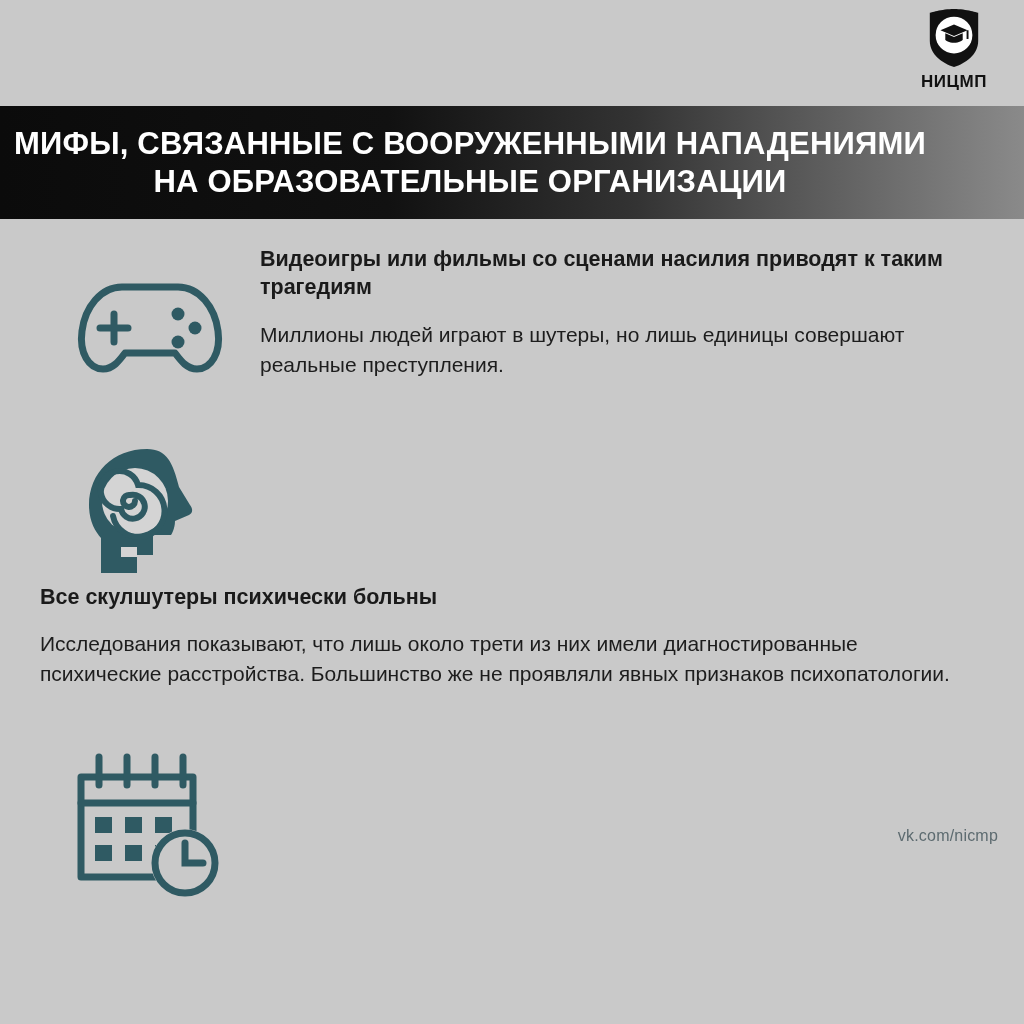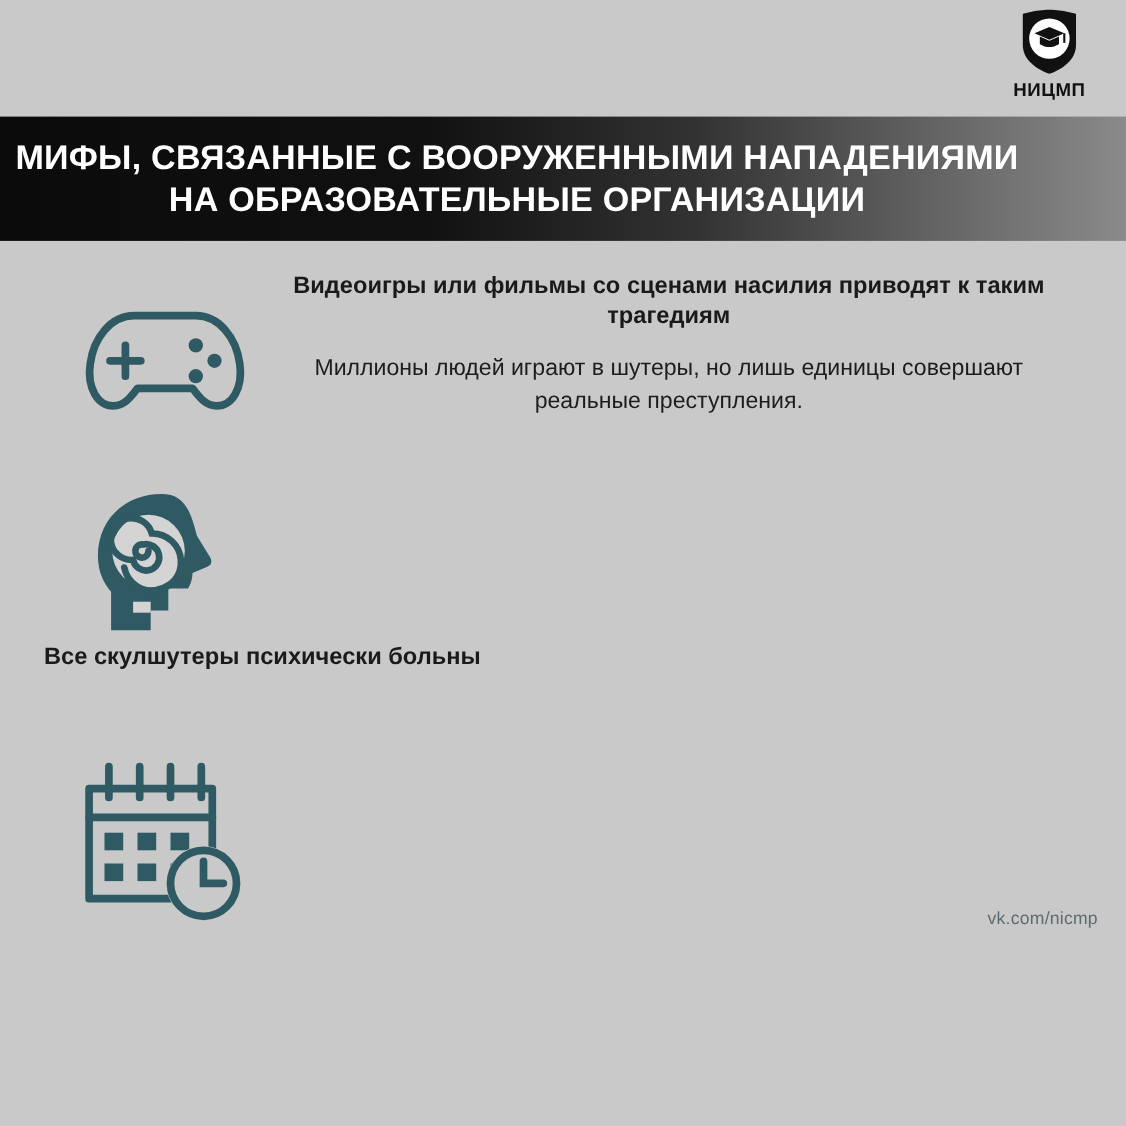--- a/index.html
+++ b/index.html
@@ -83,21 +83,20 @@
     width: 220px;
     min-width: 220px;
     display: flex;
     justify-content: center;
     align-items: flex-start;
     padding-top: 26px;
   }
   .text-cell {
     flex: 1;
     padding-right: 28px;
-    text-align: center;
   }
   .myth-title {
     font-size: 21.5px;
     font-weight: bold;
     color: #1a1a1a;
     line-height: 1.32;
     margin: 0 0 18px 0;
   }
   .myth-body {
     font-size: 21px;
@@ -176,20 +175,21 @@
           <path d="M72 6 C38 6 14 30 14 62 C14 78 20 88 26 95 L26 130 L62 130 L62 112 L78 112 L78 92 L96 92 C96 92 100 86 100 78 L114 72 C118 70 118 66 115 62 L104 44 C98 20 92 6 72 6 Z" fill="#2f5a63"></path>
           <circle cx="60" cy="58" r="33" fill="#d4d4d4"></circle>
           <g fill="none" stroke="#2f5a63" stroke-width="6" stroke-linecap="round">
             <path d="M60 58 m0 0 a6 6 0 1 1 -5 -6 a12 12 0 1 1 -9 14 a19 19 0 1 1 17 -24 a26 26 0 1 1 -25 31"></path>
           </g>
           <rect x="46" y="104" width="16" height="10" fill="#d4d4d4"></rect>
         </svg>
       </div>
       <div class="text-cell">
         <p class="myth-title">Все скулшутеры психически больны</p>
+        <p class="myth-body">Исследования показывают, что лишь около трети из них имели диагностированные психические расстройства. Большинство же не проявляли явных признаков психопатологии.</p>
       </div>
     </div>
 
     <div class="myth myth-3">
       <div class="icon-cell">
         <svg class="ico" width="170" height="160" viewBox="0 0 170 160" aria-hidden="true">
           <g fill="none" stroke="#2f5a63" stroke-width="7" stroke-linejoin="round" stroke-linecap="round">
             <path d="M16 30 H128 V130 H16 Z"></path>
             <path d="M16 56 H128"></path>
             <path d="M34 10 V38 M62 10 V38 M90 10 V38 M118 10 V38"></path>

